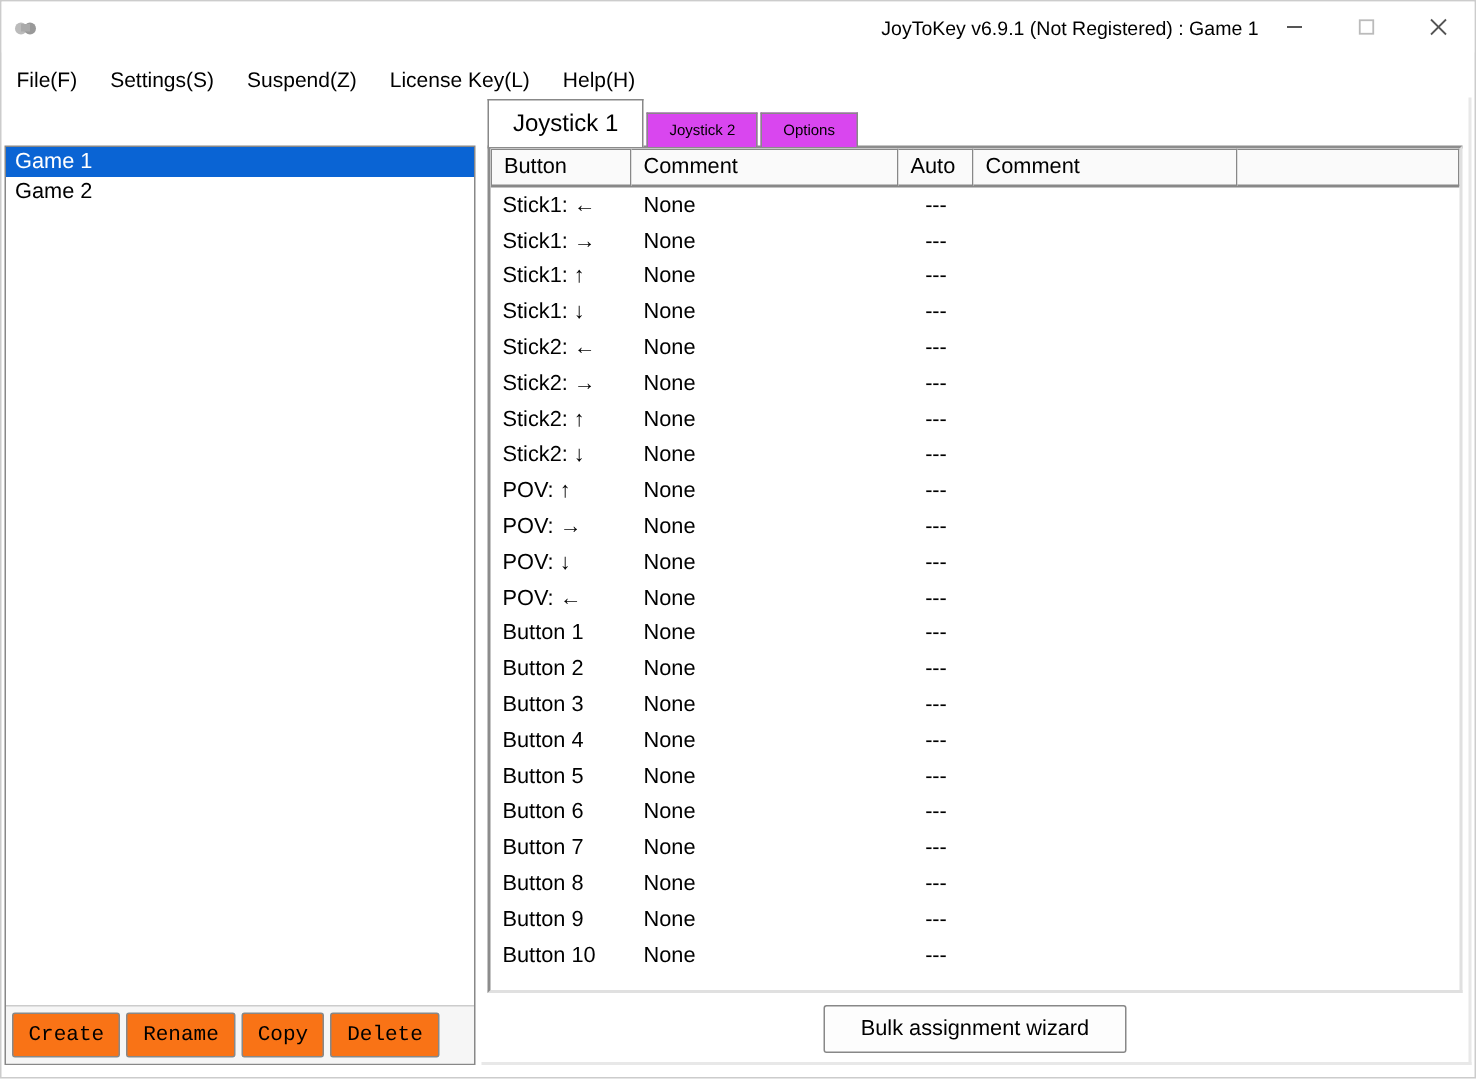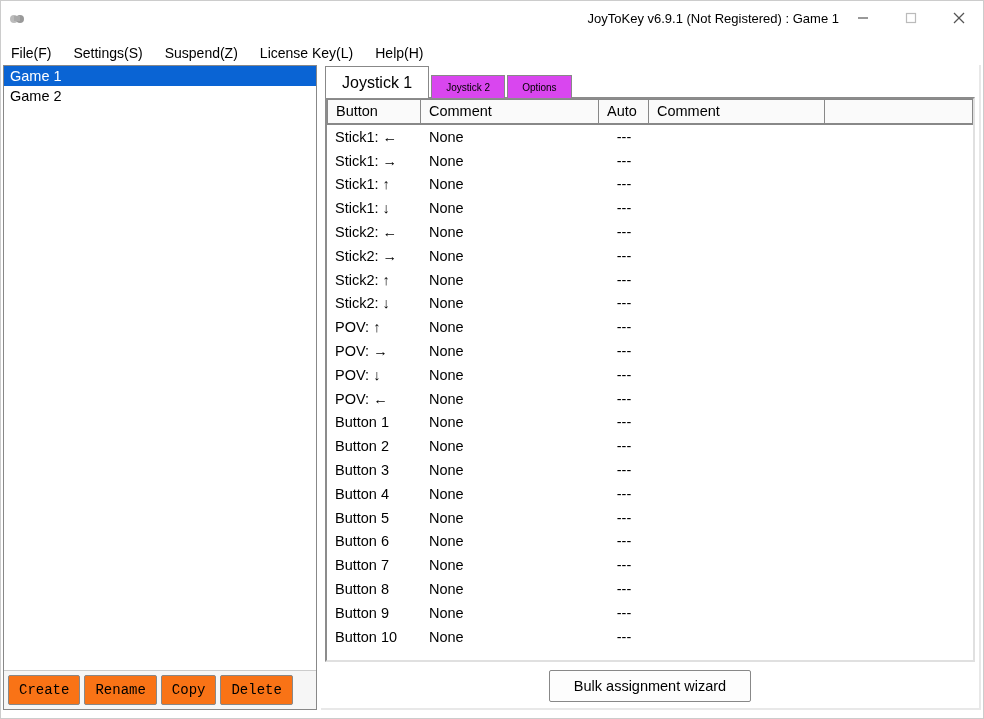--- a/index.html
+++ b/index.html
@@ -60,20 +60,21 @@
     display: flex;
     height: calc(100% - 34px - 28px - 4px);
     padding: 2px 2px 4px 2px;
     gap: 4px;
   }
   .left {
     width: 314px;
     display: flex;
     flex-direction: column;
     border: 1px solid #888;
+    margin-top: 32px;
   }
   .profile-list {
     flex: 1;
     overflow: auto;
     background: #fff;
   }
   .profile-item {
     padding: 2px 6px;
     font-size: 14.5px;
   }

